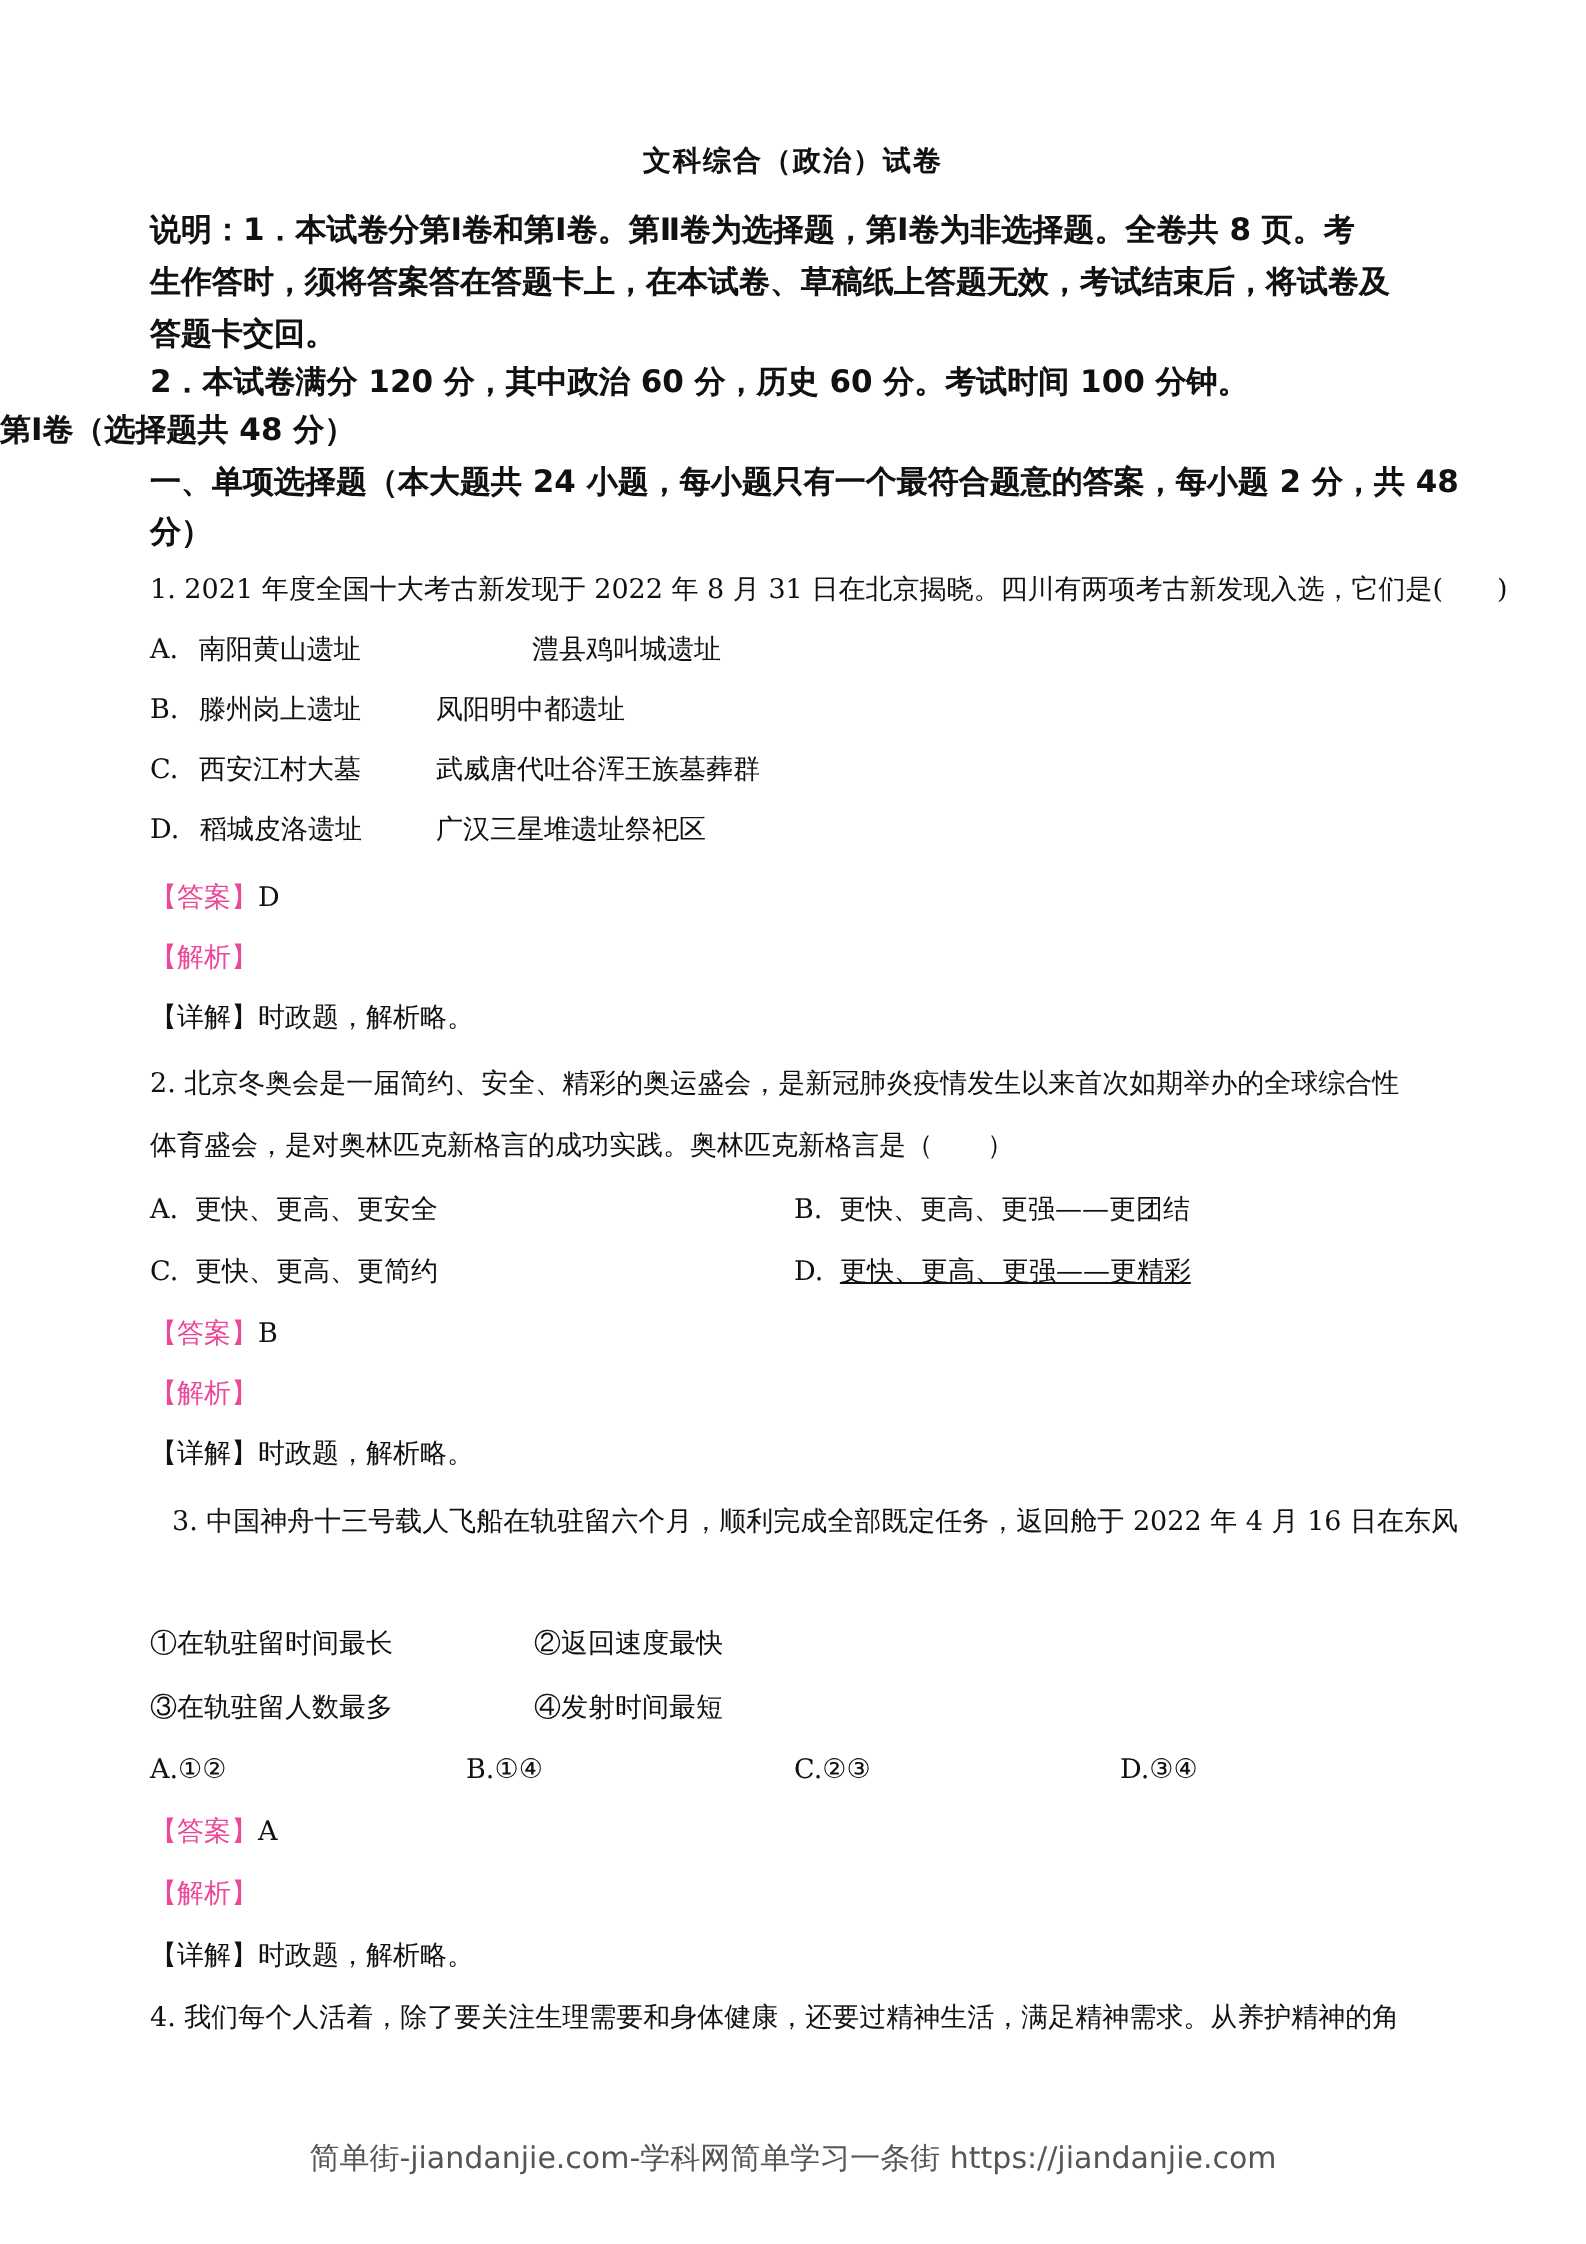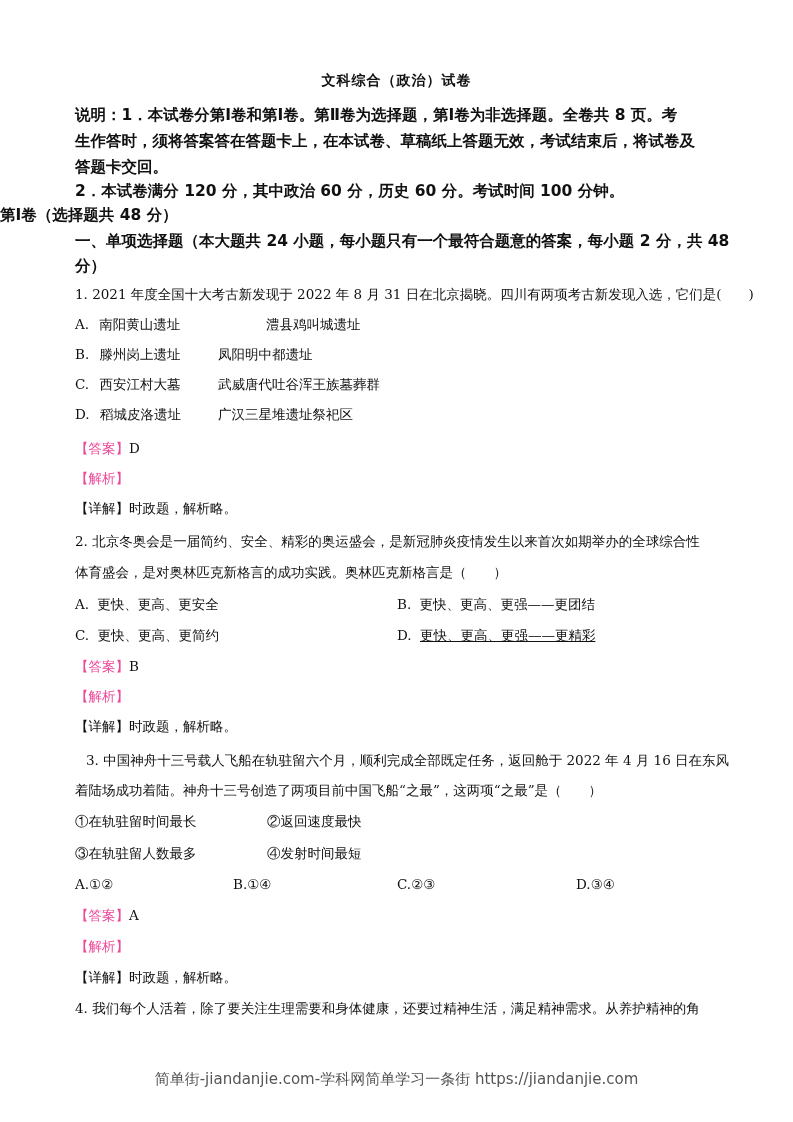--- a/index.html
+++ b/index.html
@@ -88,37 +88,36 @@
 
   <div class="abs q-text" style="left:75px; top:658px;">
     <span class="blue">【答案】</span><span>B</span>
   </div>
   <div class="abs q-text blue" style="left:75px; top:688px;">【解析】</div>
   <div class="abs q-text" style="left:75px; top:718px;">
     <span>【详解】</span><span>时政题，解析略。</span>
   </div>
 
   <div class="abs q-text" style="left:75px; top:752px;margin-left:11px;">3. 中国神舟十三号载人飞船在轨驻留六个月，顺利完成全部既定任务，返回舱于 2022 年 4 月 16 日在东风</div>
-  <div class="abs q-text" style="left:75px; top:782px;">着陆场成功着陆。神舟十三号创造了两项目前中国飞船“之最”，这两项“之最”是（　　）</div>
 
   <div class="abs q-text" style="left:75px; top:813px;">①在轨驻留时间最长</div>
   <div class="abs q-text" style="left:267px; top:813px;">②返回速度最快</div>
   <div class="abs q-text" style="left:75px; top:845px;">③在轨驻留人数最多</div>
   <div class="abs q-text" style="left:267px; top:845px;">④发射时间最短</div>
 
   <div class="abs q-text" style="left:75px; top:876px;">
     <span>A.</span><span>①②</span>
   </div>
   <div class="abs q-text" style="left:233px; top:876px;">
     <span>B.</span><span>①④</span>
   </div>
   <div class="abs q-text" style="left:397px; top:876px;">
     <span>C.</span><span>②③</span>
   </div>
-  <div class="abs q-text" style="left:560px; top:876px;margin-left:16px;">
+  <div class="abs q-text" style="left:560px; top:876px;">
     <span>D.</span><span>③④</span>
   </div>
 
   <div class="abs q-text" style="left:75px; top:907px;">
     <span class="blue">【答案】</span><span>A</span>
   </div>
   <div class="abs q-text blue" style="left:75px; top:938px;">【解析】</div>
   <div class="abs q-text" style="left:75px; top:969px;">
     <span>【详解】</span><span>时政题，解析略。</span>
   </div>

